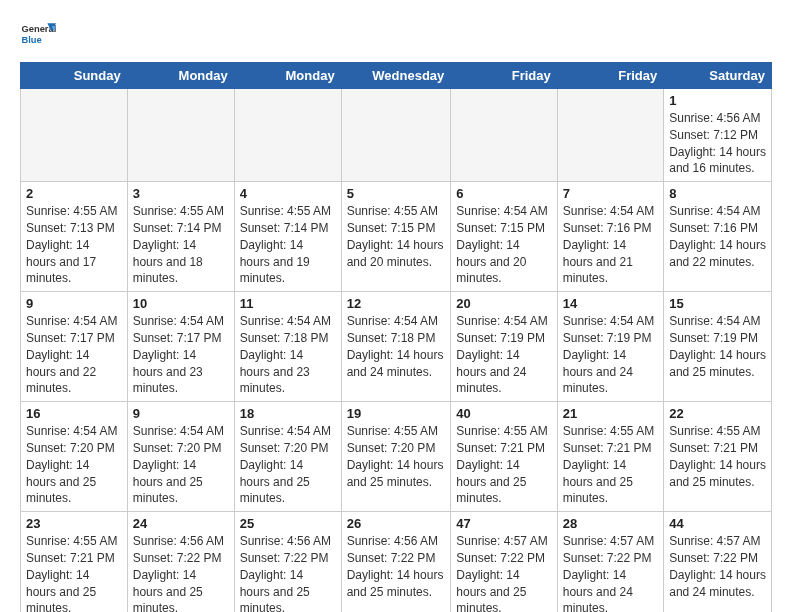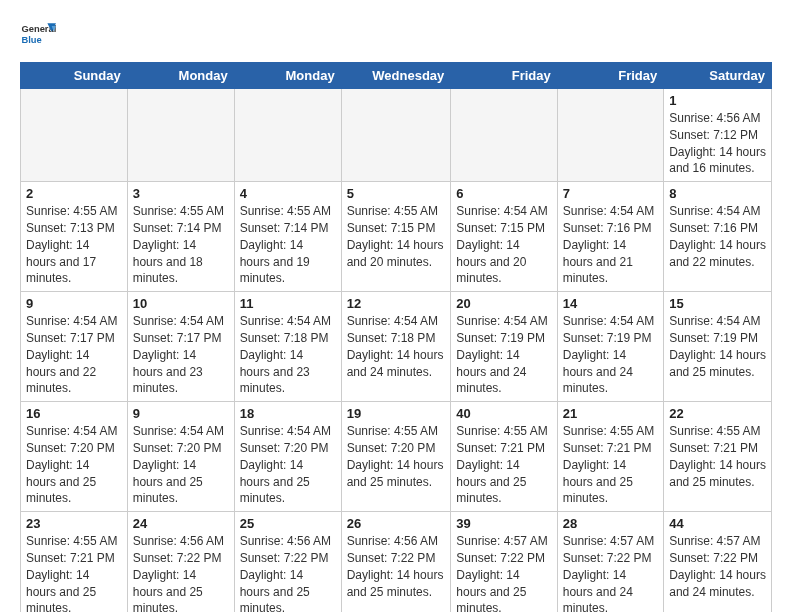--- a/index.html
+++ b/index.html
@@ -273,21 +273,21 @@
 Sunset: 7:22 PM
 Daylight: 14 hours and 25 minutes.</div>
         </td>
         <td>
           <span class="day-number">26</span>
           <div class="day-info" style="white-space: pre-line;">Sunrise: 4:56 AM
 Sunset: 7:22 PM
 Daylight: 14 hours and 25 minutes.</div>
         </td>
         <td>
-          <span class="day-number">39</span>
+          <span class="day-number">47</span>
           <div class="day-info" style="white-space: pre-line;">Sunrise: 4:57 AM
 Sunset: 7:22 PM
 Daylight: 14 hours and 25 minutes.</div>
         </td>
         <td>
           <span class="day-number">28</span>
           <div class="day-info" style="white-space: pre-line;">Sunrise: 4:57 AM
 Sunset: 7:22 PM
 Daylight: 14 hours and 24 minutes.</div>
         </td>

